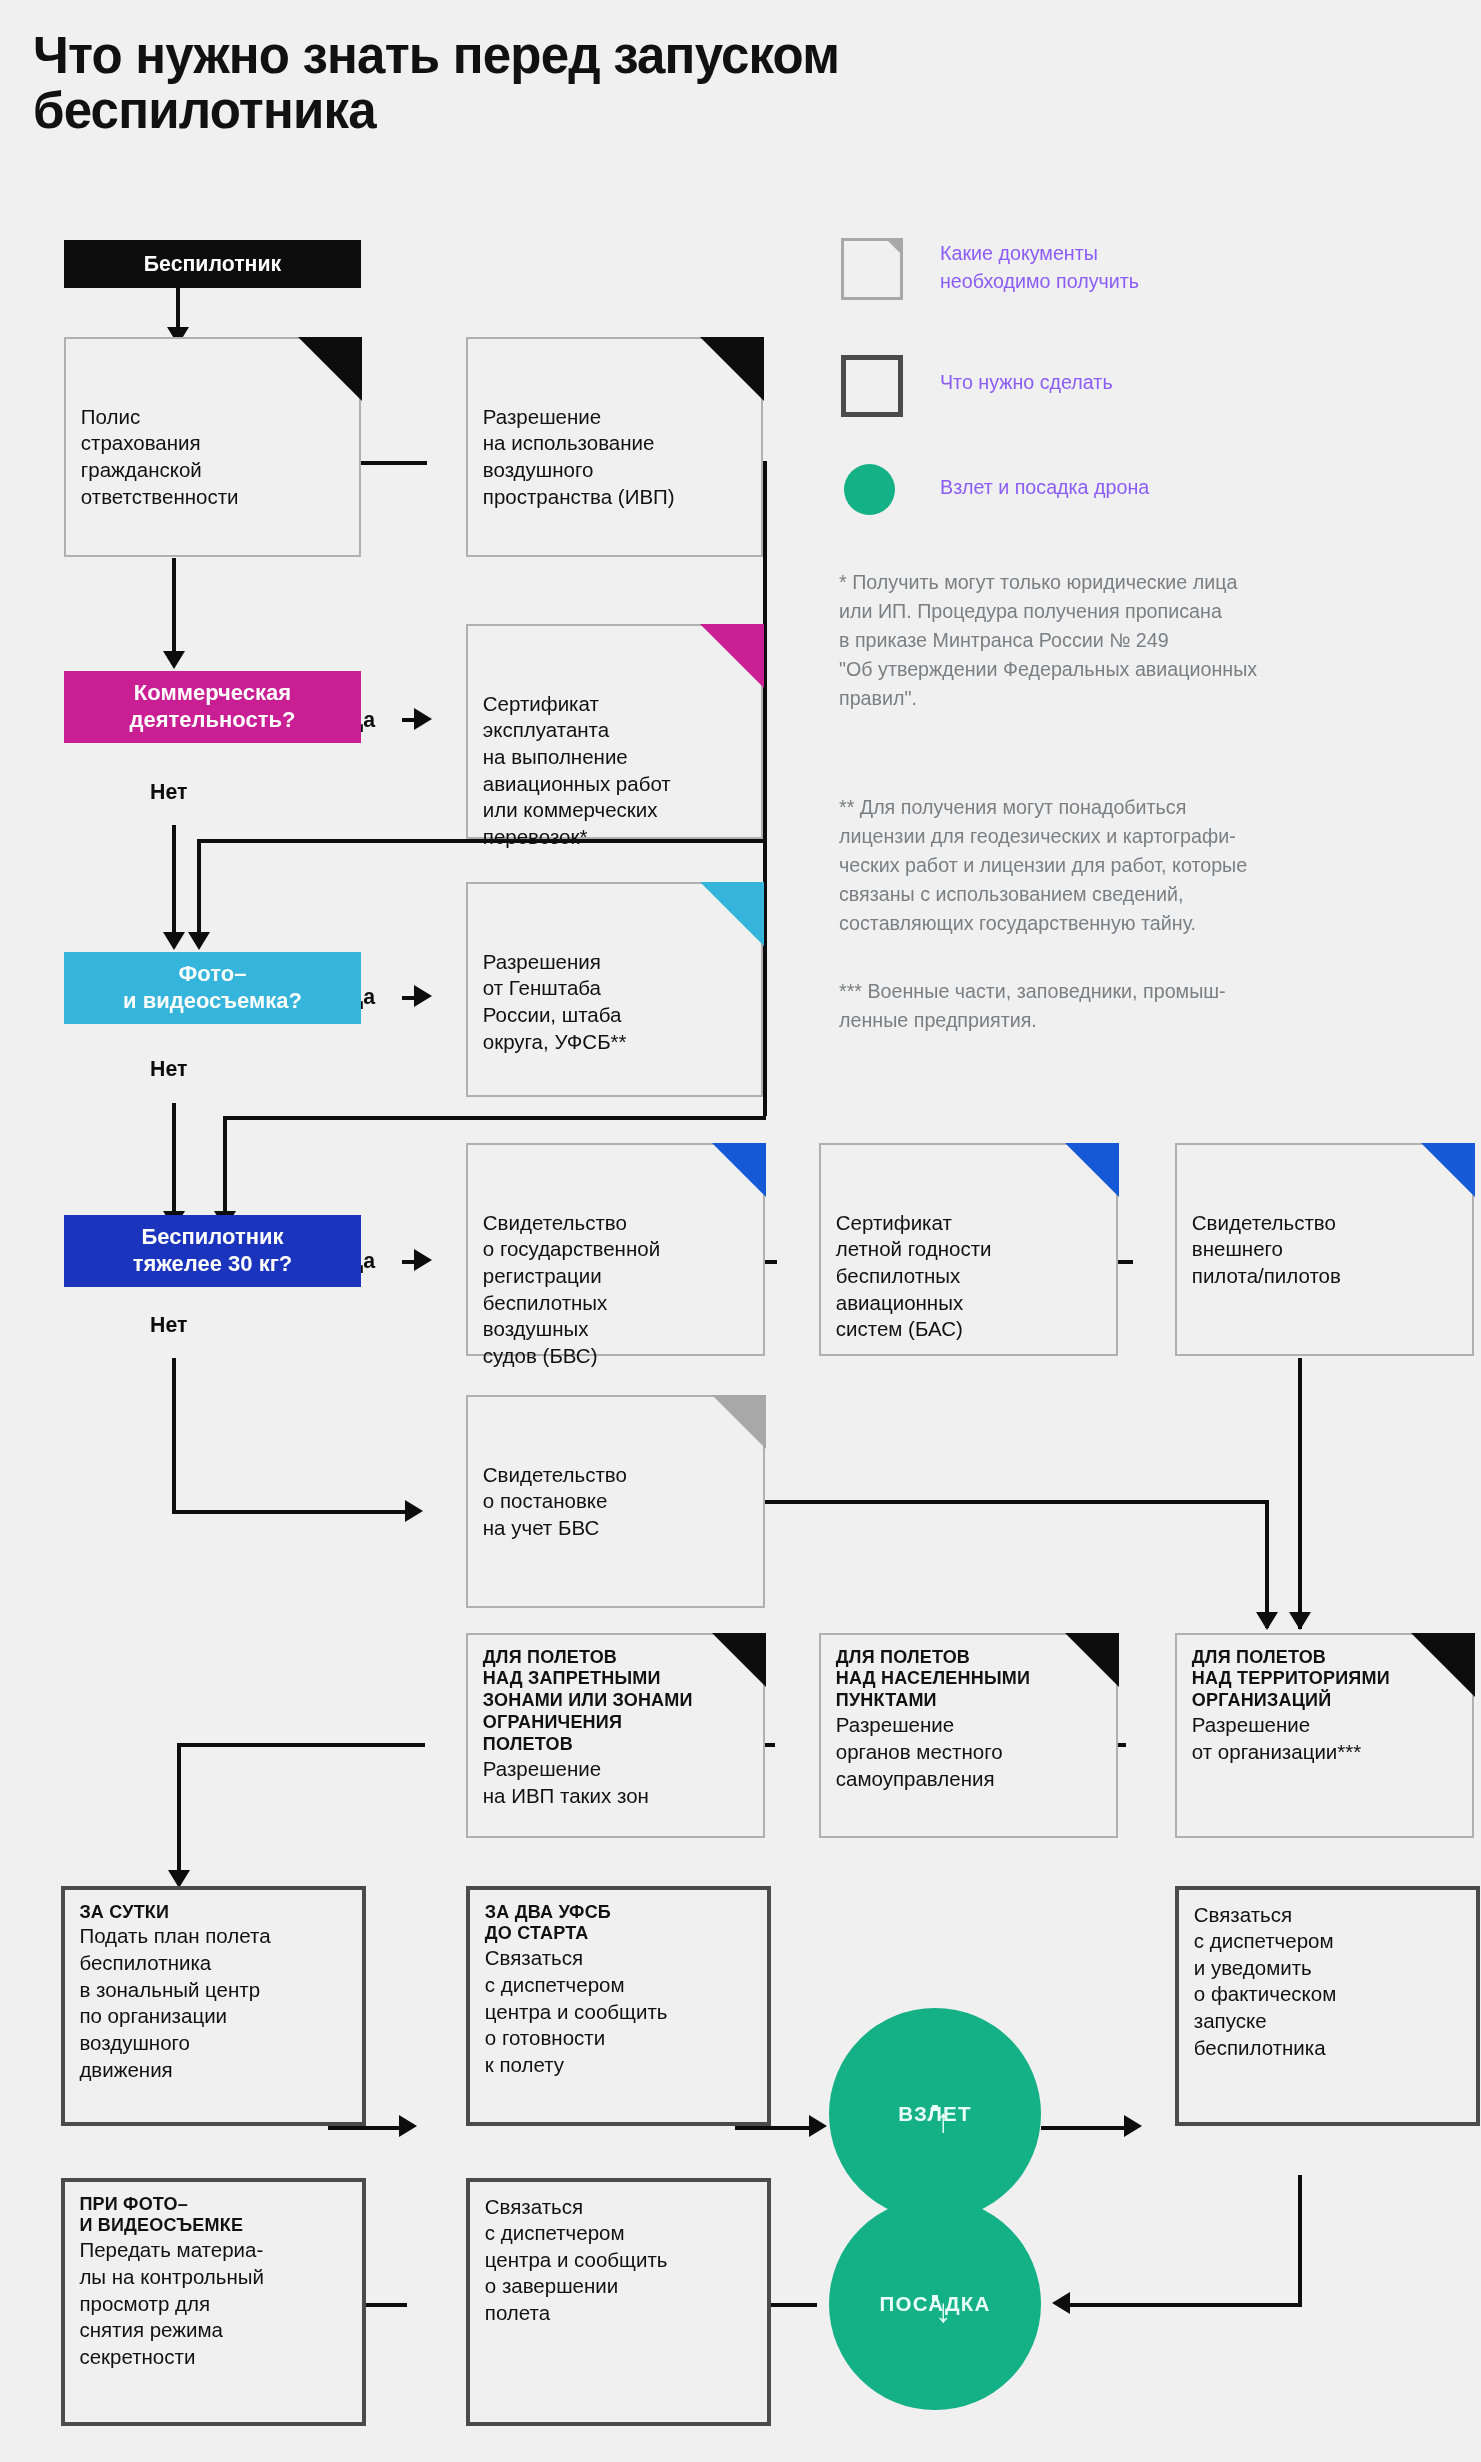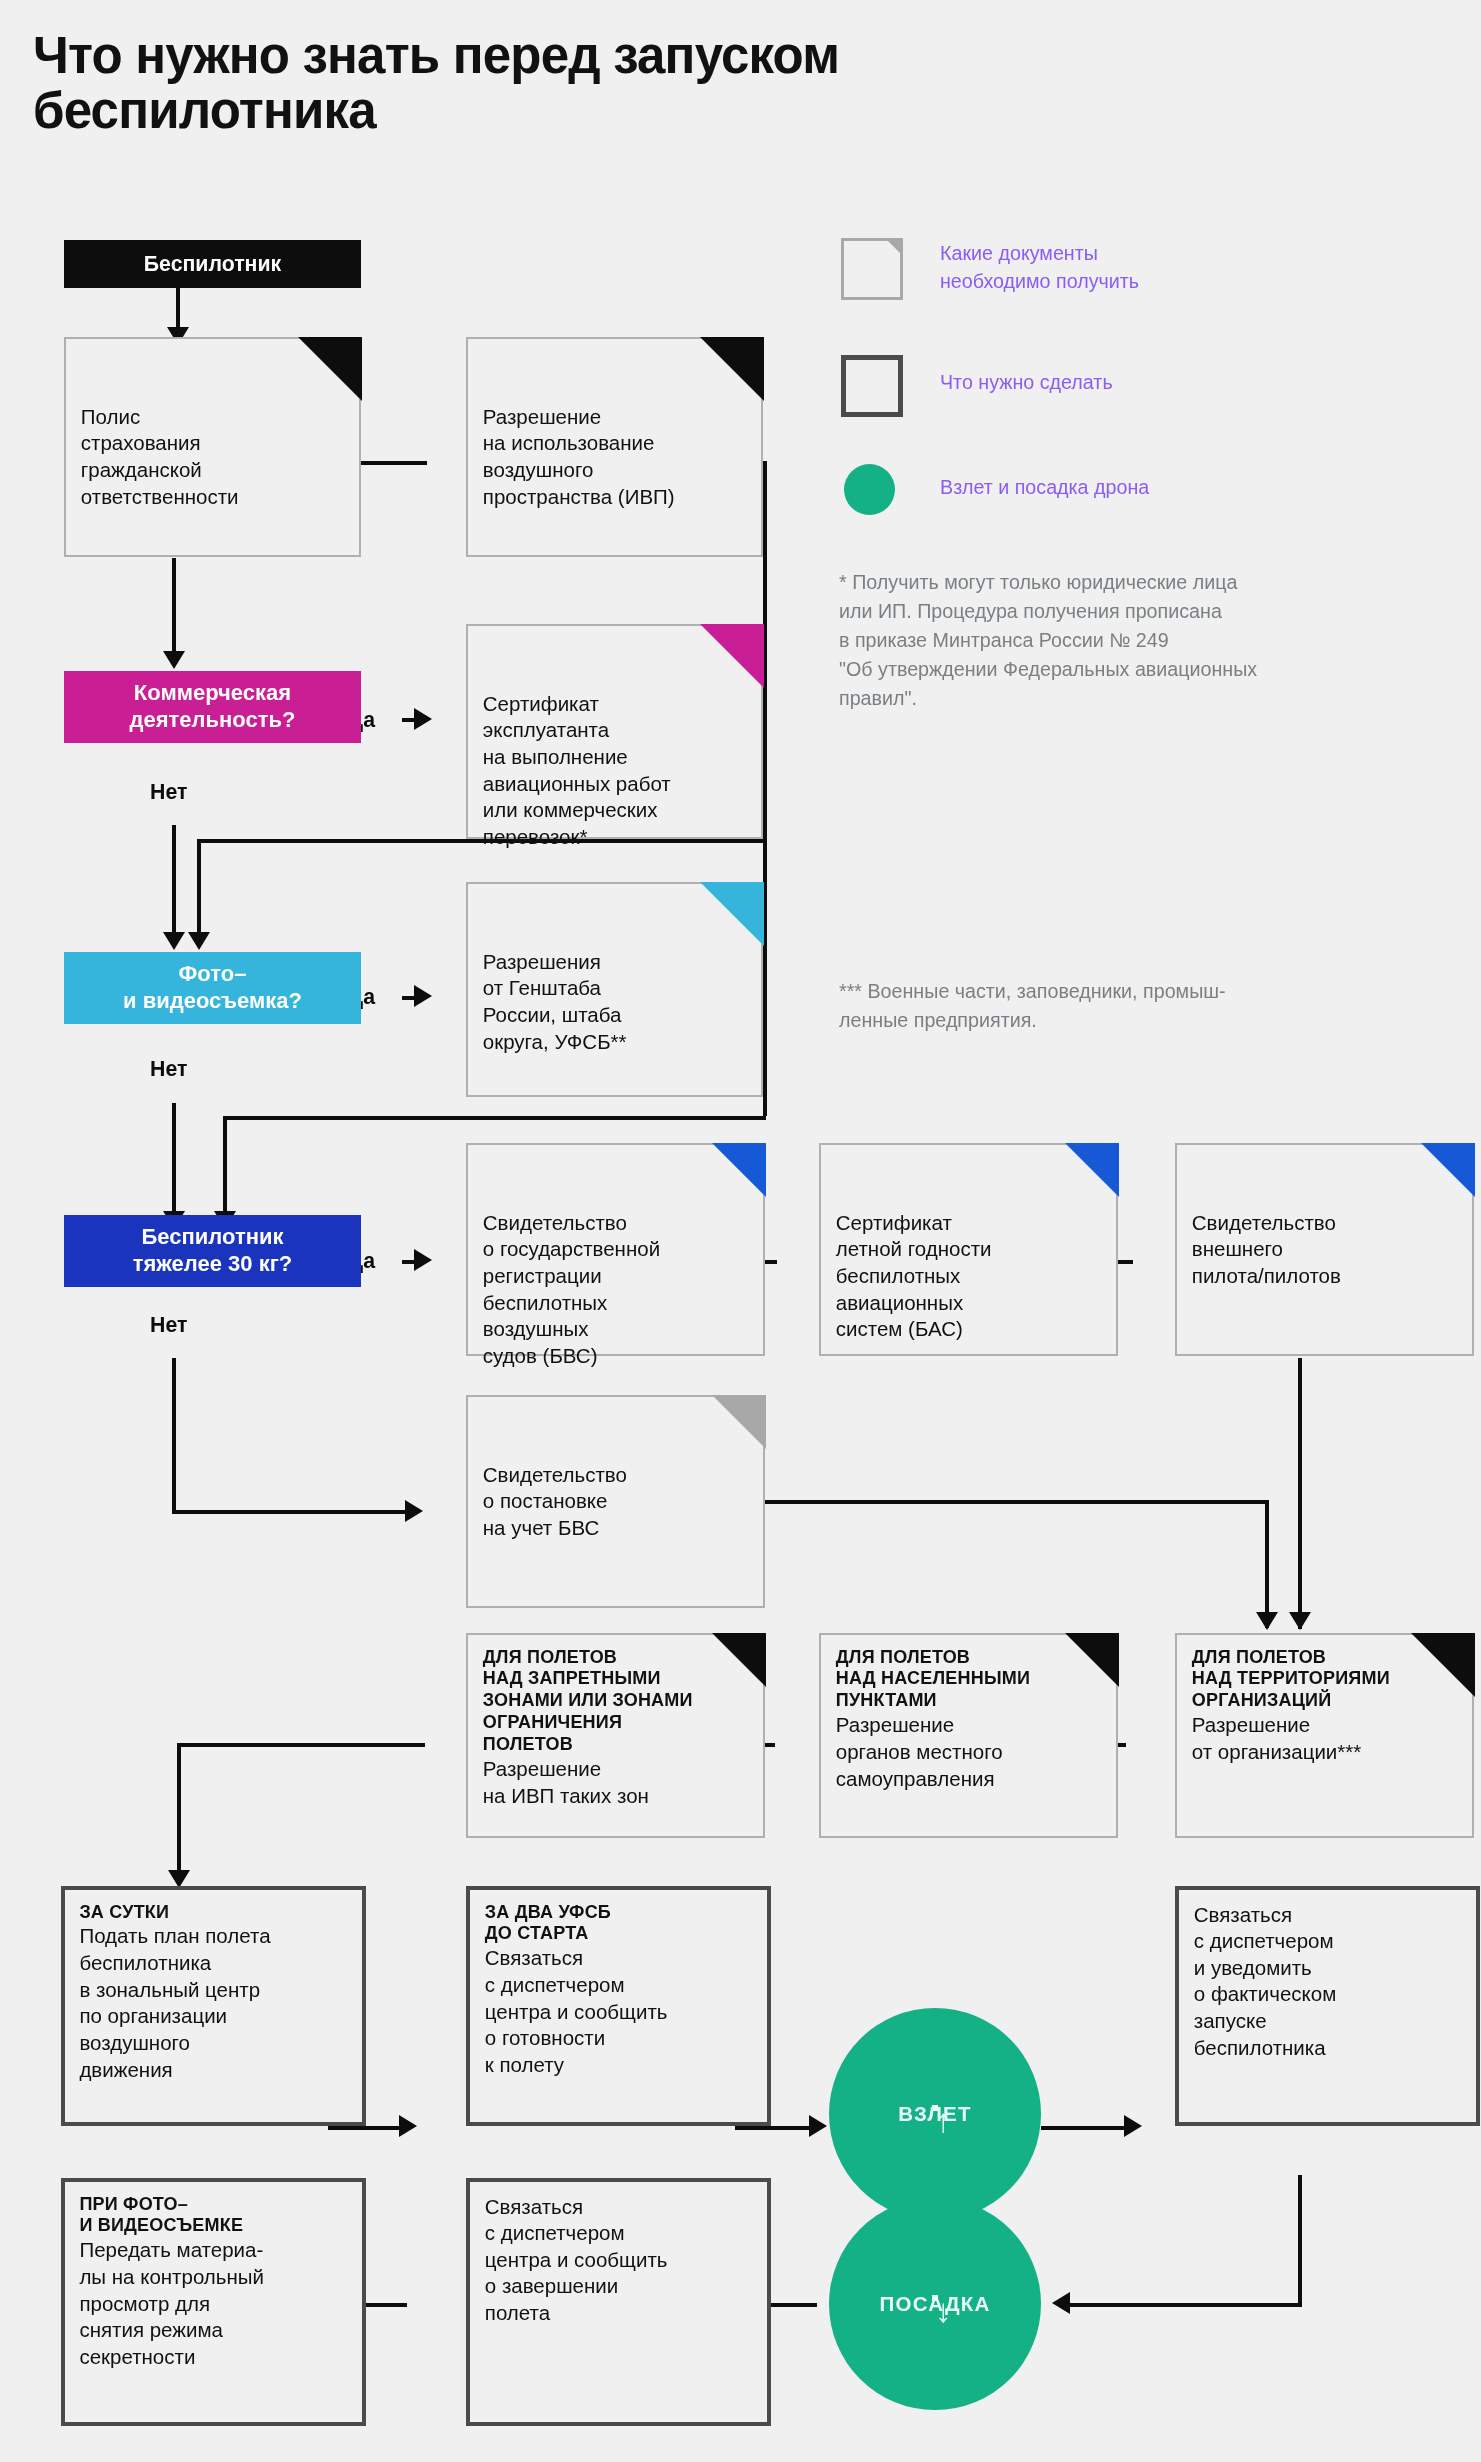--- a/index.html
+++ b/index.html
@@ -139,20 +139,25 @@
   <div class="legend-text" style="left:940px;top:369px;white-space:pre-line;">Что нужно сделать</div>
 
   <div class="lg-circ" style="left:844px;top:464px;"></div>
   <div class="legend-text" style="left:940px;top:474px;white-space:pre-line;">Взлет и посадка дрона</div>
 
   <div class="note" style="left:839px;top:568px;">* Получить могут только юридические лица
 или ИП. Процедура получения  прописана
 в приказе Минтранса России № 249
 "Об утверждении Федеральных авиационных
 правил".</div>
+  <div class="note" style="left:839px;top:793px;">** Для получения могут понадобиться
+лицензии для геодезических и картографи-
+ческих работ и лицензии для работ, которые
+связаны с использованием сведений,
+составляющих государственную тайну.</div>
   <div class="note" style="left:839px;top:977px;">*** Военные части, заповедники, промыш-
 ленные предприятия.</div>
 
   <div class="ln vl" style="left:176px;top:287px;height:49px;"></div>
   <div class="ar ar-d" style="left:167px;top:327px;"></div>
 
   <div class="ln hl" style="left:325px;top:461px;width:102px;"></div>
   <div class="ln vl" style="left:172px;top:558px;height:103px;"></div>
   <div class="ln hl" style="left:172px;top:584px;width:0px;"></div>
   <div class="ar ar-d" style="left:163px;top:651px;"></div>

